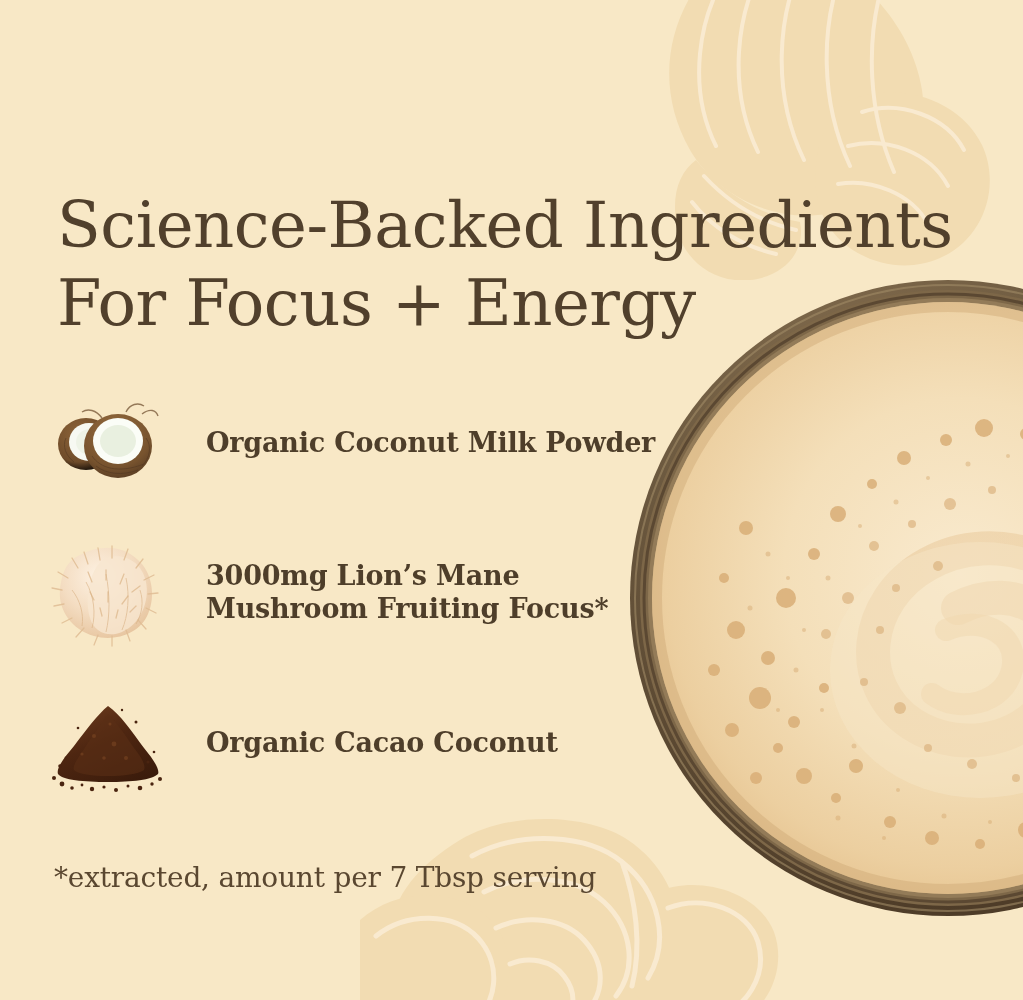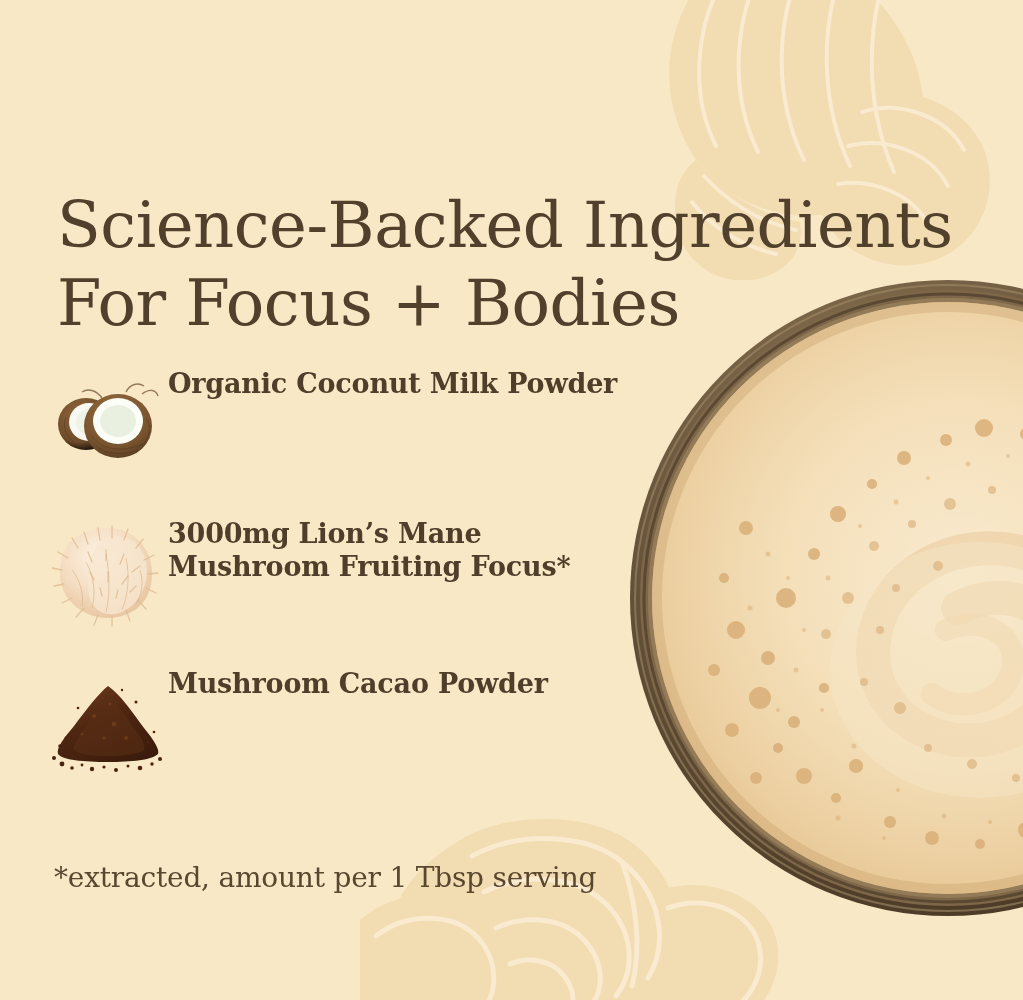--- a/index.html
+++ b/index.html
@@ -57,21 +57,23 @@
 
   
   #ingredients {
     position: absolute;
     left: 48px;
     top: 368px;
     width: 610px;
   }
   .ingredient-row {
     display: flex;
+    align-items: center;
     height: 150px;
+    gap: 38px;
   }
   .ingredient-icon {
     width: 120px;
     flex: 0 0 120px;
     height: 110px;
     position: relative;
   }
   .ingredient-label {
     color: #4e3e2a;
     font-family: "DejaVu Serif", serif;
@@ -148,21 +150,21 @@
       <path d="M124 92 C164 72 216 76 244 102 C274 130 276 170 256 196"></path>
       <path d="M136 128 C166 114 204 118 224 140 C246 164 244 192 228 210"></path>
       <path d="M150 164 C168 156 192 160 204 176 C218 194 214 212 202 222"></path>
       <path d="M16 136 C46 112 94 112 118 138 C142 164 138 206 110 224"></path>
       <path d="M308 108 C344 94 388 110 398 142 C408 176 386 210 354 216"></path>
       <path d="M262 62 C276 100 282 146 272 186"></path>
     </g>
   </svg>
 
   <h1 id="headline">Science-Backed Ingredients
-For Focus + Bodies</h1>
+For Focus + Energy</h1>
 
   <div id="bowl">
     <svg viewBox="0 0 640 640" width="640" height="640" xmlns="http://www.w3.org/2000/svg">
       <defs>
         <radialGradient id="foamGrad" cx="52%" cy="46%" r="62%">
           <stop offset="0%" stop-color="#f9eace"></stop>
           <stop offset="48%" stop-color="#f4dfb9"></stop>
           <stop offset="80%" stop-color="#eccfa0"></stop>
           <stop offset="100%" stop-color="#e2bd87"></stop>
         </radialGradient>
@@ -445,20 +447,20 @@
           <g fill="#7a4522" opacity="0.6">
             <circle cx="46" cy="48" r="2"></circle>
               <circle cx="66" cy="56" r="2.4"></circle>
             <circle cx="56" cy="70" r="1.8"></circle>
               <circle cx="78" cy="70" r="2"></circle>
             <circle cx="34" cy="66" r="1.6"></circle>
               <circle cx="62" cy="36" r="1.5"></circle>
           </g>
         </svg>
       </div>
-      <div class="ingredient-label">Mushroom Cacao Powder</div>
+      <div class="ingredient-label">Organic Cacao Coconut</div>
     </div>
 
   </div>
 
-  <div id="footnote">*extracted, amount per 1 Tbsp serving</div>
+  <div id="footnote">*extracted, amount per 7 Tbsp serving</div>
 
 </div>
 
 </body></html>

